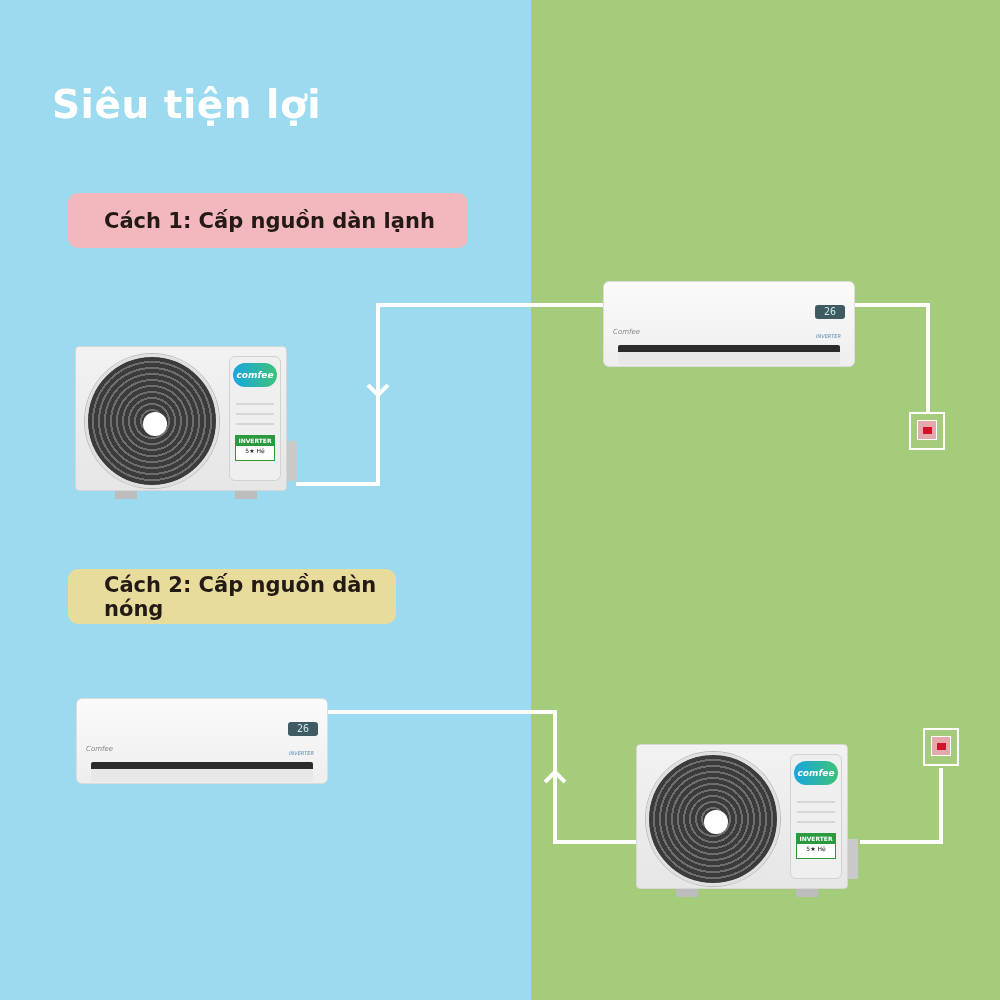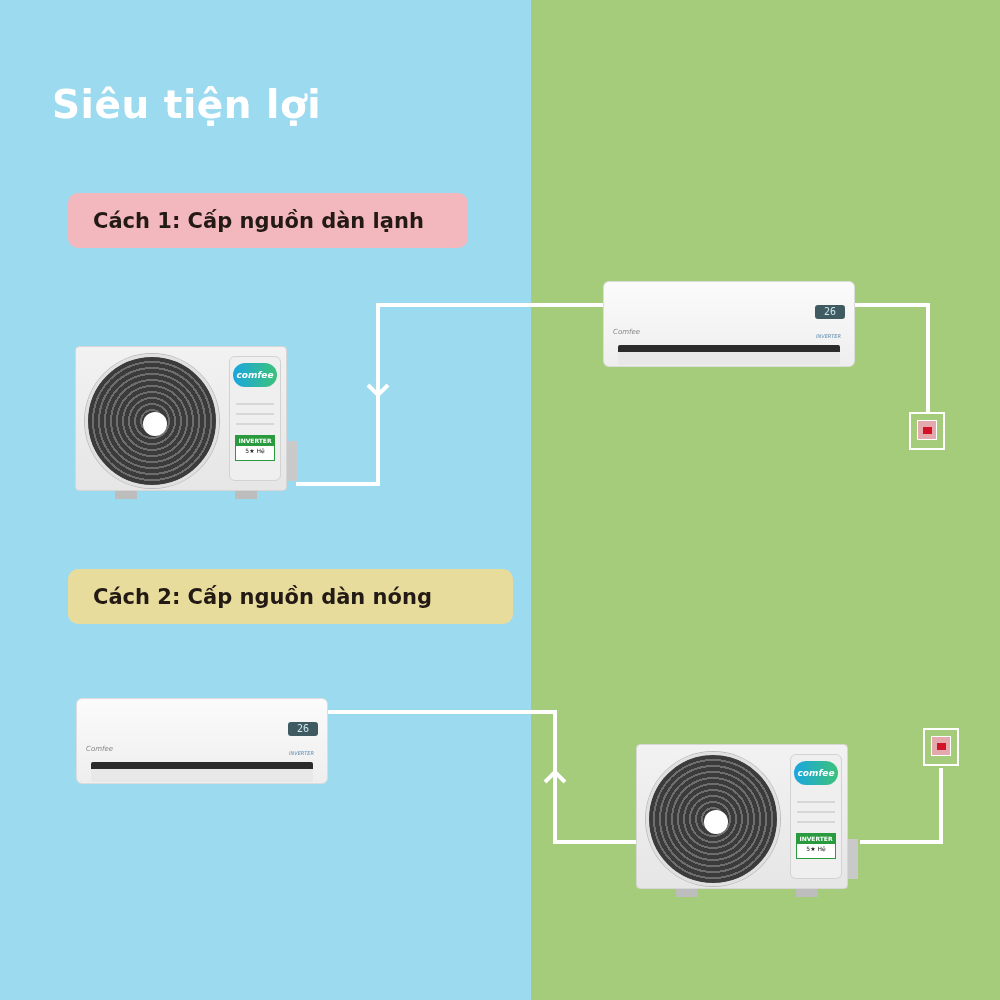--- a/index.html
+++ b/index.html
@@ -1,23 +1,23 @@
 <!DOCTYPE html>
 <html><head>
 <meta charset="utf-8">
 <style>
   * { box-sizing: border-box; margin: 0; padding: 0; }
   html, body { width: 1000px; height: 1000px; overflow: hidden; }
   body { position: relative; font-family: "DejaVu Sans", sans-serif; }
   .bg-left { position: absolute; left: 0; top: 0; width: 531px; height: 1000px; background: #9cdaef; }
   .bg-right { position: absolute; left: 531px; top: 0; width: 469px; height: 1000px; background: #a5cc7b; }
   .title { position: absolute; left: 52px; top: 82px; font-size: 39px; font-weight: bold; color: #ffffff; letter-spacing: 0.5px; }
-  .badge { position: absolute; border-radius: 10px; font-family: "DejaVu Sans", sans-serif; font-weight: bold; color: #231a15; font-size: 21px; display: flex; align-items: center; padding-left: 25px; }
+  .badge { position: absolute; border-radius: 10px; font-family: "DejaVu Sans", sans-serif; font-weight: bold; color: #231a15; font-size: 21px; display: flex; align-items: center; padding-left: 36px; }
   .badge-1 { left: 68px; top: 193px; width: 400px; height: 55px; background: #f3b7be; }
-  .badge-2 { left: 68px; top: 569px; width: 445px; height: 55px; background: #e7dc9c; }
+  .badge-2 { left: 68px; top: 569px; width: 328px; height: 55px; background: #e7dc9c; }
   svg.wires { position: absolute; left: 0; top: 0; width: 1000px; height: 1000px; }
 
   
   .outdoor { position: absolute; width: 220px; height: 150px; }
   .outdoor .body { position: absolute; left: 0; top: 0; width: 212px; height: 145px; background: linear-gradient(#f2f2f2, #e6e6e6); border: 1px solid #d6d6d6; border-radius: 4px; }
   .outdoor .side { position: absolute; left: 212px; top: 95px; width: 10px; height: 40px; background: #c9c9c9; }
   .outdoor .fan { position: absolute; left: 10px; top: 8px; width: 134px; height: 134px; border-radius: 50%; background: repeating-radial-gradient(circle, #3b3b3b 0 4px, #6e6e6e 4px 6px); border: 3px solid #e0e0e0; box-shadow: 0 0 0 1px #bbb; }
   .outdoor .hub { position: absolute; left: 55px; top: 55px; width: 24px; height: 24px; border-radius: 50%; background: #fff; }
   .outdoor .panel { position: absolute; left: 154px; top: 10px; width: 52px; height: 125px; border: 1px solid #d2d2d2; border-radius: 6px; background: #efefef; }
   .outdoor .logo { position: absolute; left: 3px; top: 6px; width: 44px; height: 24px; border-radius: 12px; background: linear-gradient(90deg, #1aa6e0, #3cc27a); color: #fff; font-size: 9px; font-weight: bold; font-style: italic; display: flex; align-items: center; justify-content: center; }

